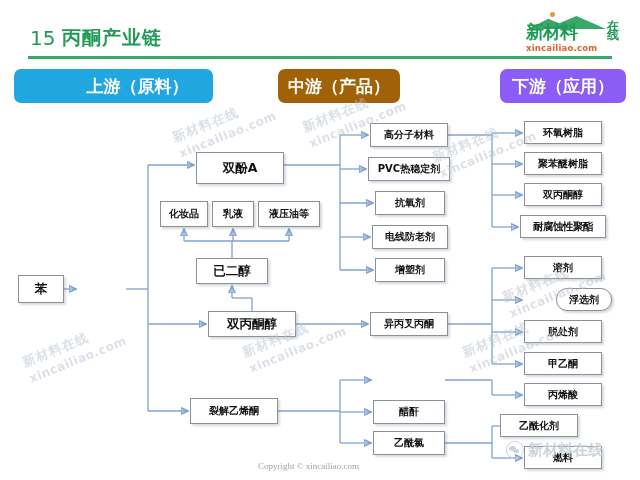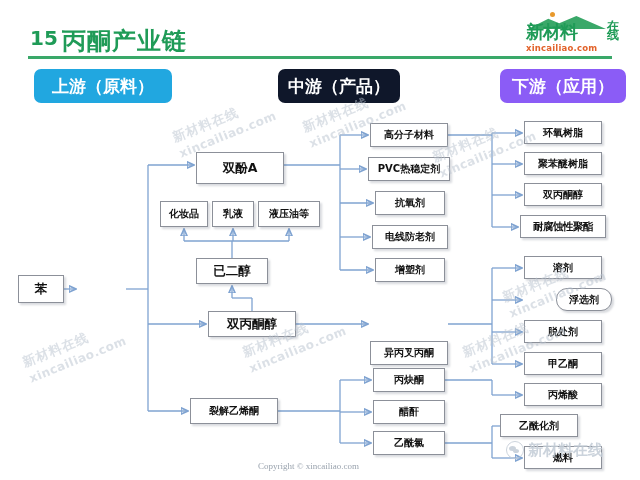--- a/index.html
+++ b/index.html
@@ -7,25 +7,25 @@
     width:640px;height:480px;
     background:#ffffff;
     font-family:"DejaVu Sans","Liberation Sans",sans-serif;
     position:relative;overflow:hidden;
   }
   #stage{position:absolute;left:0;top:0;width:640px;height:480px;}
 
   
   .hdr-num{
     position:absolute;left:30px;top:26px;
-    font-size:20px;font-weight:bold;color:#1f9b57;letter-spacing:0px;
+    font-size:20px;font-weight:normal;color:#1f9b57;letter-spacing:0px;
   }
   .hdr-title{
     position:absolute;left:62px;top:25px;
-    font-size:24px;font-weight:bold;color:#1f9b57;letter-spacing:1px;
+    font-size:19px;font-weight:bold;color:#1f9b57;letter-spacing:1px;
   }
   .hdr-rule{
     position:absolute;left:28px;top:56px;width:584px;height:3px;
     background:#3aa869;
   }
 
   
   .logo{position:absolute;left:524px;top:12px;width:104px;height:42px;}
   .logo-roof{
     position:absolute;left:4px;top:4px;width:78px;height:13px;
@@ -51,21 +51,21 @@
     font-size:8.5px;font-weight:bold;color:#e2622a;letter-spacing:.2px;
   }
 
   
   .tab{
     position:absolute;height:34px;border-radius:7px;
     color:#ffffff;font-size:17px;font-weight:bold;
     display:flex;align-items:center;justify-content:center;
     letter-spacing:0px;
   }
-  .tab-up{left:34px;top:69px;width:138px;background:#21a7e0;}
+  .tab-up{left:14px;top:69px;width:151px;background:#21a7e0;padding-left:48px;}
   .tab-mid{left:278px;top:69px;width:122px;background:#c15a1e;}
   .tab-down{left:500px;top:69px;width:126px;background:#169a8e;}
 
   
   svg.wires{position:absolute;left:0;top:0;width:640px;height:480px;}
   svg.wires line, svg.wires path{stroke:#7fa3d1;stroke-width:1.3;fill:none;}
 
   
   .node{
     position:absolute;
@@ -127,21 +127,21 @@
 
   <div class="logo">
     <div class="logo-dot"></div>
     <div class="logo-roof"></div>
     <div class="logo-main">新材料</div>
     <div class="logo-side">在线</div>
     <div class="logo-url">xincailiao.com</div>
   </div>
 
   <div class="tab tab-up" style="background: rgb(33, 167, 224);">上游（原料）</div>
-  <div class="tab tab-mid" style="background: #0f172a;">中游（产品）</div>
+  <div class="tab tab-mid" style="background: #a16207;">中游（产品）</div>
   <div class="tab tab-down" style="background: #8b5cf6;">下游（应用）</div>
 
   <svg class="wires" viewBox="0 0 640 480">
     <defs>
       <marker id="ah" markerWidth="6" markerHeight="6" refX="5.4" refY="3" orient="auto">
         <path d="M0,0.6 L5.4,3 L0,5.4 z" fill="#7fa3d1" stroke="none"></path>
       </marker>
     </defs>
 
     <line x1="64" y1="289" x2="76" y2="289" marker-end="url(#ah)"></line>
@@ -212,22 +212,21 @@
   <div class="node sm" style="left: 258px; top: 201px; width: 62px; height: 26px;">液压油等</div>
   <div class="node" style="left: 196px; top: 258px; width: 72px; height: 26px;">已二醇</div>
   <div class="node" style="left: 208px; top: 311px; width: 88px; height: 26px;">双丙酮醇</div>
   <div class="node sm" style="left: 190px; top: 398px; width: 88px; height: 26px;">裂解乙烯酮</div>
 
   <div class="node sm" style="left: 370px; top: 123px; width: 78px; height: 24px;">高分子材料</div>
   <div class="node sm" style="left: 368px; top: 157px; width: 82px; height: 24px;">PVC热稳定剂</div>
   <div class="node sm" style="left: 375px; top: 191px; width: 70px; height: 24px;">抗氧剂</div>
   <div class="node sm" style="left: 372px; top: 225px; width: 76px; height: 24px;">电线防老剂</div>
   <div class="node sm" style="left: 375px; top: 258px; width: 70px; height: 24px;">增塑剂</div>
-  <div class="node sm" style="left: 370px; top: 312px; width: 78px; height: 24px; margin-top: 29px;">异丙叉丙酮</div>
-  <div class="node sm" style="left: 373px; top: 368px; width: 72px; height: 24px;">丙炔酮</div>
+  <div class="node sm" style="left: 370px; top: 312px; width: 78px; height: 24px;">异丙叉丙酮</div>
   <div class="node sm" style="left: 373px; top: 400px; width: 72px; height: 24px;">醋酐</div>
   <div class="node sm" style="left: 373px; top: 431px; width: 72px; height: 24px;">乙酰氯</div>
 
   <div class="node sm" style="left: 524px; top: 121px; width: 78px; height: 23px;">环氧树脂</div>
   <div class="node sm" style="left: 524px; top: 152px; width: 78px; height: 23px;">聚苯醚树脂</div>
   <div class="node sm" style="left: 524px; top: 183px; width: 78px; height: 23px;">双丙酮醇</div>
   <div class="node xs" style="left: 520px; top: 215px; width: 86px; height: 23px;">耐腐蚀性聚酯</div>
   <div class="node sm" style="left: 524px; top: 256px; width: 78px; height: 23px;">溶剂</div>
   <div class="node sm" style="left: 556px; top: 288px; width: 56px; height: 23px; border-radius: 11px;">浮选剂</div>
   <div class="node sm" style="left: 524px; top: 320px; width: 78px; height: 23px;">脱处剂</div>

